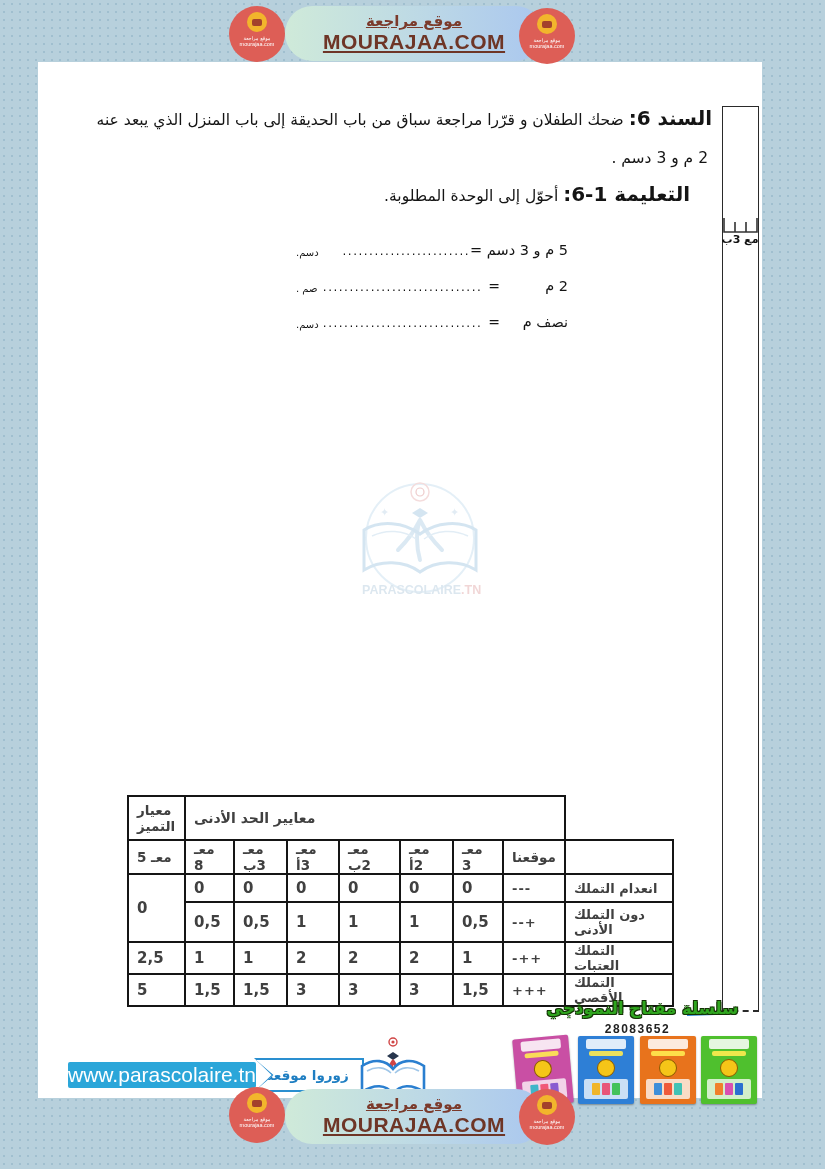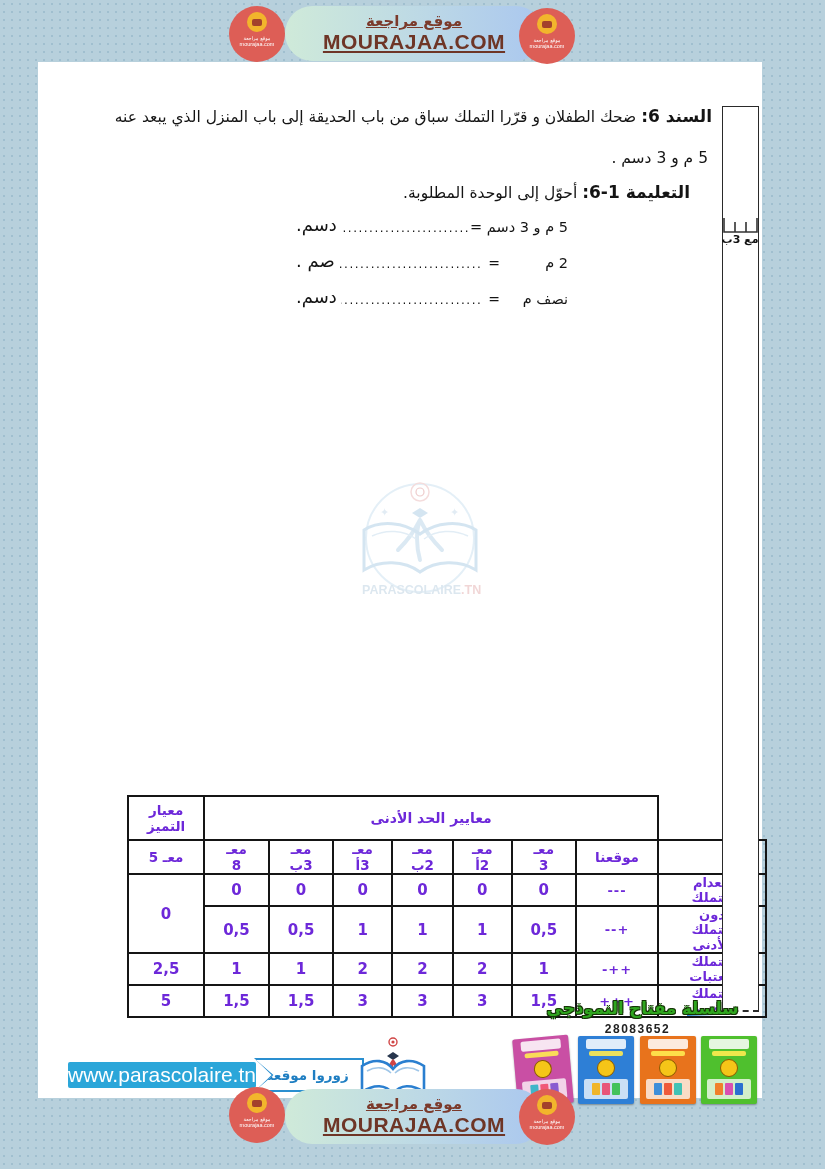--- a/index.html
+++ b/index.html
@@ -27,34 +27,34 @@
     width:56px;height:56px;border-radius:50%;background:#dd5e56;z-index:7;
     display:flex;flex-direction:column;align-items:center;justify-content:flex-start;
   }
   .badge .yc{width:20px;height:20px;border-radius:50%;background:#f2b52c;margin-top:6px;
     display:flex;align-items:center;justify-content:center;}
   .badge .yc i{display:block;width:10px;height:7px;background:#a3422c;border-radius:2px;}
   .badge .t1{font-size:5px;color:#ffffff;margin-top:3px;line-height:6px;}
   .badge .t2{font-size:5.5px;color:#ffffff;line-height:6px;font-family:"Liberation Sans",sans-serif;}
   
   .docline{direction:rtl;white-space:nowrap;color:#141414;font-size:15.5px;}
-  .docline b{font-size:17px;}
+  .docline b{font-size:20px;}
   .conv{direction:rtl;display:flex;align-items:flex-end;width:272px;color:#141414;}
   .conv .lhs{font-size:14.5px;min-width:62px;white-space:nowrap;}
   .conv .eq{font-size:14px;margin:0 6px;}
   .conv .dots{flex:1;overflow:hidden;font-size:12px;letter-spacing:1.5px;white-space:nowrap;color:#111;}
-  .conv .rhs{font-size:18px;white-space:nowrap;margin-right:4px;}
+  .conv .rhs{font-size:10px;white-space:nowrap;margin-right:4px;margin-top:33px;}
   
   .vbar{left:722px;top:106px;width:37px;height:906px;background:#fff;
     border:1.6px solid #2a2a2a;border-bottom:2px dashed #2a2a2a;box-sizing:border-box;z-index:1;}
   .vbar-label{left:718px;top:233px;width:44px;text-align:center;font-size:11px;font-weight:bold;color:#111;direction:rtl;z-index:2;}
   
   table.rubric{left:127px;top:795px;position:absolute;border-collapse:collapse;table-layout:fixed;direction:rtl;}
-  table.rubric td{border:2px solid #151515;text-align:center;vertical-align:middle;
-    font-weight:bold;color:#6d28d9;padding:0 18px;box-sizing:border-box;}
+  table.rubric td{border:2px solid #151515;text-align:left;vertical-align:middle;
+    font-weight:bold;color:#404040;padding:0 8px;box-sizing:border-box;}
   table.rubric td.corner{border:none;background:transparent;}
   td.h-min{font-size:14px;}
   td.h-exc{font-size:13.5px;line-height:16px;}
   td.h-col{font-size:13.5px;}
   td.rowlabel{font-size:13px;text-align:right;padding-right:6px;line-height:15px;}
   td.val{font-size:15px;}
   td.thr{font-size:13px;letter-spacing:1px;}
   
   .series-title{left:540px;top:999px;width:205px;text-align:center;direction:rtl;
     font-size:16.5px;font-weight:bold;color:#2fa51f;
@@ -99,23 +99,23 @@
 </div>
 <div class="abs badge" style="left:519px;top:8px;">
   <span class="yc">
       <i></i>
     </span>
   <span class="t1">موقع مراجعة</span>
   <span class="t2">mourajaa.com</span>
 </div>
 
 <div class="abs docline" style="right:113px;top:106px;">
-  <b>السند 6:</b><span> ضحك الطفلان و قرّرا التملك سباق من باب الحديقة إلى باب المنزل الذي يبعد عنه</span>
-</div>
-<div class="abs docline" style="right:117px;top:149px;">5 م و 3 دسم .</div>
+  <b>السند 6:</b><span> ضحك الطفلان و قرّرا مراجعة سباق من باب الحديقة إلى باب المنزل الذي يبعد عنه</span>
+</div>
+<div class="abs docline" style="right:117px;top:149px;">2 م و 3 دسم .</div>
 <div class="abs docline" style="right:135px;top:182px;">
   <b>التعليمة 1-6:</b><span> أحوّل إلى الوحدة المطلوبة.</span>
 </div>
 
 <div class="abs conv" style="right:257px;top:214px;">
   <span class="lhs">5 م و 3 دسم =</span>
   <span class="dots">........................</span>
   <span class="rhs">دسم.</span>
 </div>
 <div class="abs conv" style="right:257px;top:250px;">

